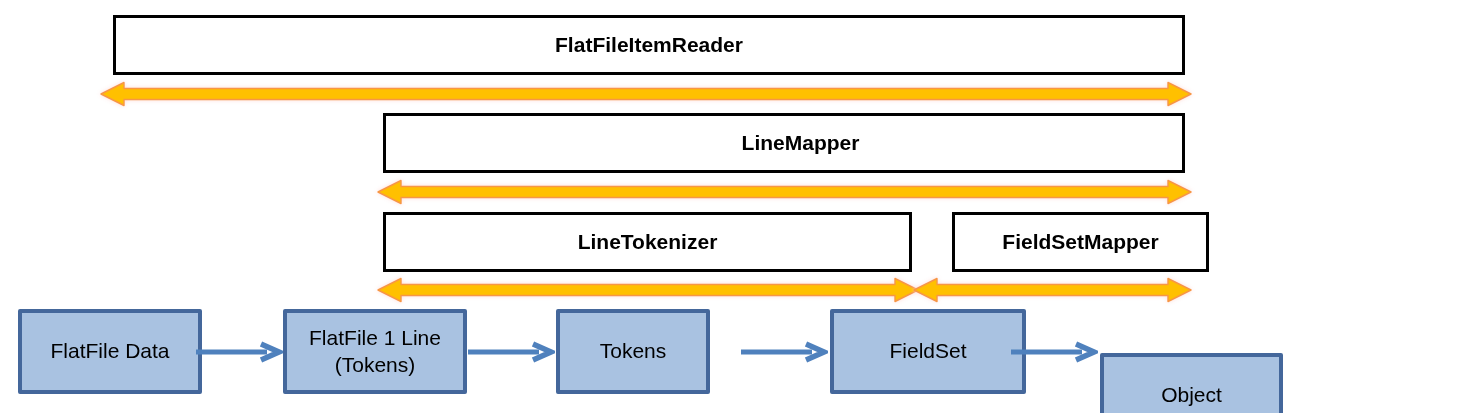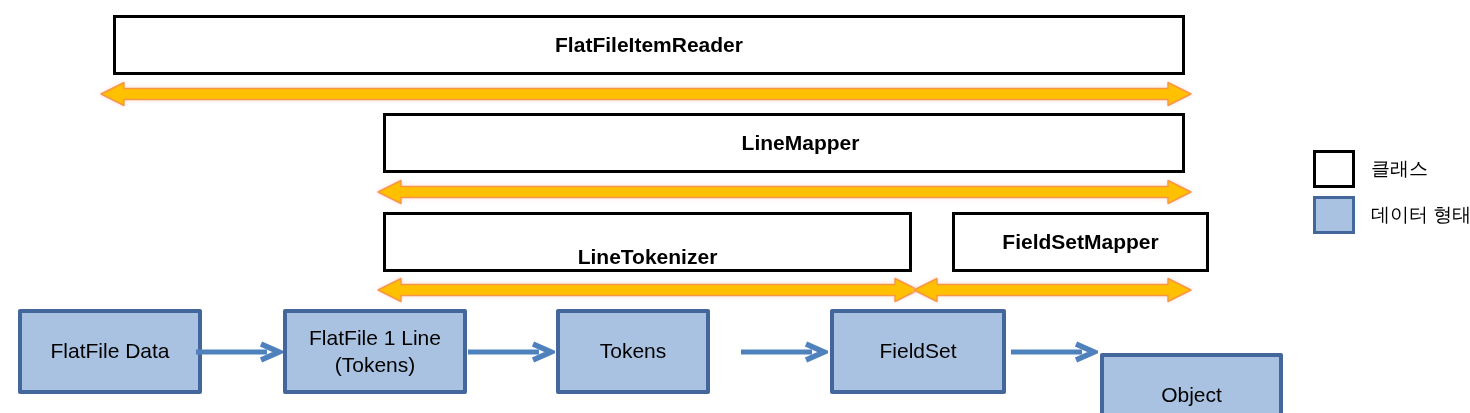--- a/index.html
+++ b/index.html
@@ -17,21 +17,21 @@
     border: 3px solid #000000;
     display: flex;
     align-items: center;
     justify-content: center;
     font-weight: bold;
     font-size: 21px;
     color: #000000;
   }
   .box-reader   { left: 113px; top: 15px;  width: 1072px; height: 60px; }
   .box-mapper   { left: 383px; top: 113px; width: 802px;  height: 60px; padding-left: 33px; }
-  .box-tokenizer{ left: 383px; top: 212px; width: 529px;  height: 60px; align-items: flex-end; }
+  .box-tokenizer{ left: 383px; top: 212px; width: 529px;  height: 60px; }
   .box-fsmapper { left: 928px; top: 212px; width: 257px;  height: 60px; margin-left: 24px; }
 
   .span-arrow { position: absolute; height: 26px; }
   .span-arrow svg { display: block; filter: drop-shadow(0 0 2px rgba(253,218,215,0.95)); }
   .arrow-reader    { left: 100px; top: 81px;  width: 1092px; }
   .arrow-mapper    { left: 377px; top: 179px; width: 815px; }
   .arrow-tokenizer { left: 377px; top: 277px; width: 542px; }
   .arrow-fsmapper  { left: 913px; top: 277px; width: 279px; }
 
   .data-box {
@@ -46,21 +46,21 @@
     align-items: center;
     justify-content: center;
     font-size: 21px;
     color: #000000;
     line-height: 1.25;
     text-align: center;
   }
   .db-flatfile { left: 18px;   width: 184px; }
   .db-line     { left: 283px;  width: 184px; }
   .db-tokens   { left: 556px;  width: 154px; }
-  .db-fieldset { left: 830px;  width: 176px; }
+  .db-fieldset { left: 830px;  width: 196px; }
   .db-object   { left: 1100px; width: 183px; margin-top: 44px; }
 
   .flow-arrow { position: absolute; top: 341px; width: 88px; height: 22px; }
   .flow-1 { left: 195px; }
   .flow-2 { left: 467px; }
   .flow-3 { left: 740px; }
   .flow-4 { left: 1010px; }
 
   .legend { position: absolute; left: 1313px; top: 150px; }
   .legend-row { display: flex; align-items: center; margin-bottom: 8px; }
@@ -146,24 +146,14 @@
       <polyline points="66,3 84,11 66,19" fill="none" stroke="#4F81BD" stroke-width="5.5"></polyline>
     </svg>
   </div>
   <div class="flow-arrow flow-4">
     <svg width="88" height="22" viewBox="0 0 88 22">
       <line x1="1" y1="11" x2="72" y2="11" stroke="#4F81BD" stroke-width="5"></line>
       <polyline points="66,3 84,11 66,19" fill="none" stroke="#4F81BD" stroke-width="5.5"></polyline>
     </svg>
   </div>
 
-  <div class="legend">
-    <div class="legend-row">
-      <div class="legend-swatch swatch-class"></div>
-      <span class="legend-label">클래스</span>
-    </div>
-    <div class="legend-row">
-      <div class="legend-swatch swatch-data"></div>
-      <span class="legend-label">데이터 형태</span>
-    </div>
-  </div>
 
 </div>
 
 </body></html>

